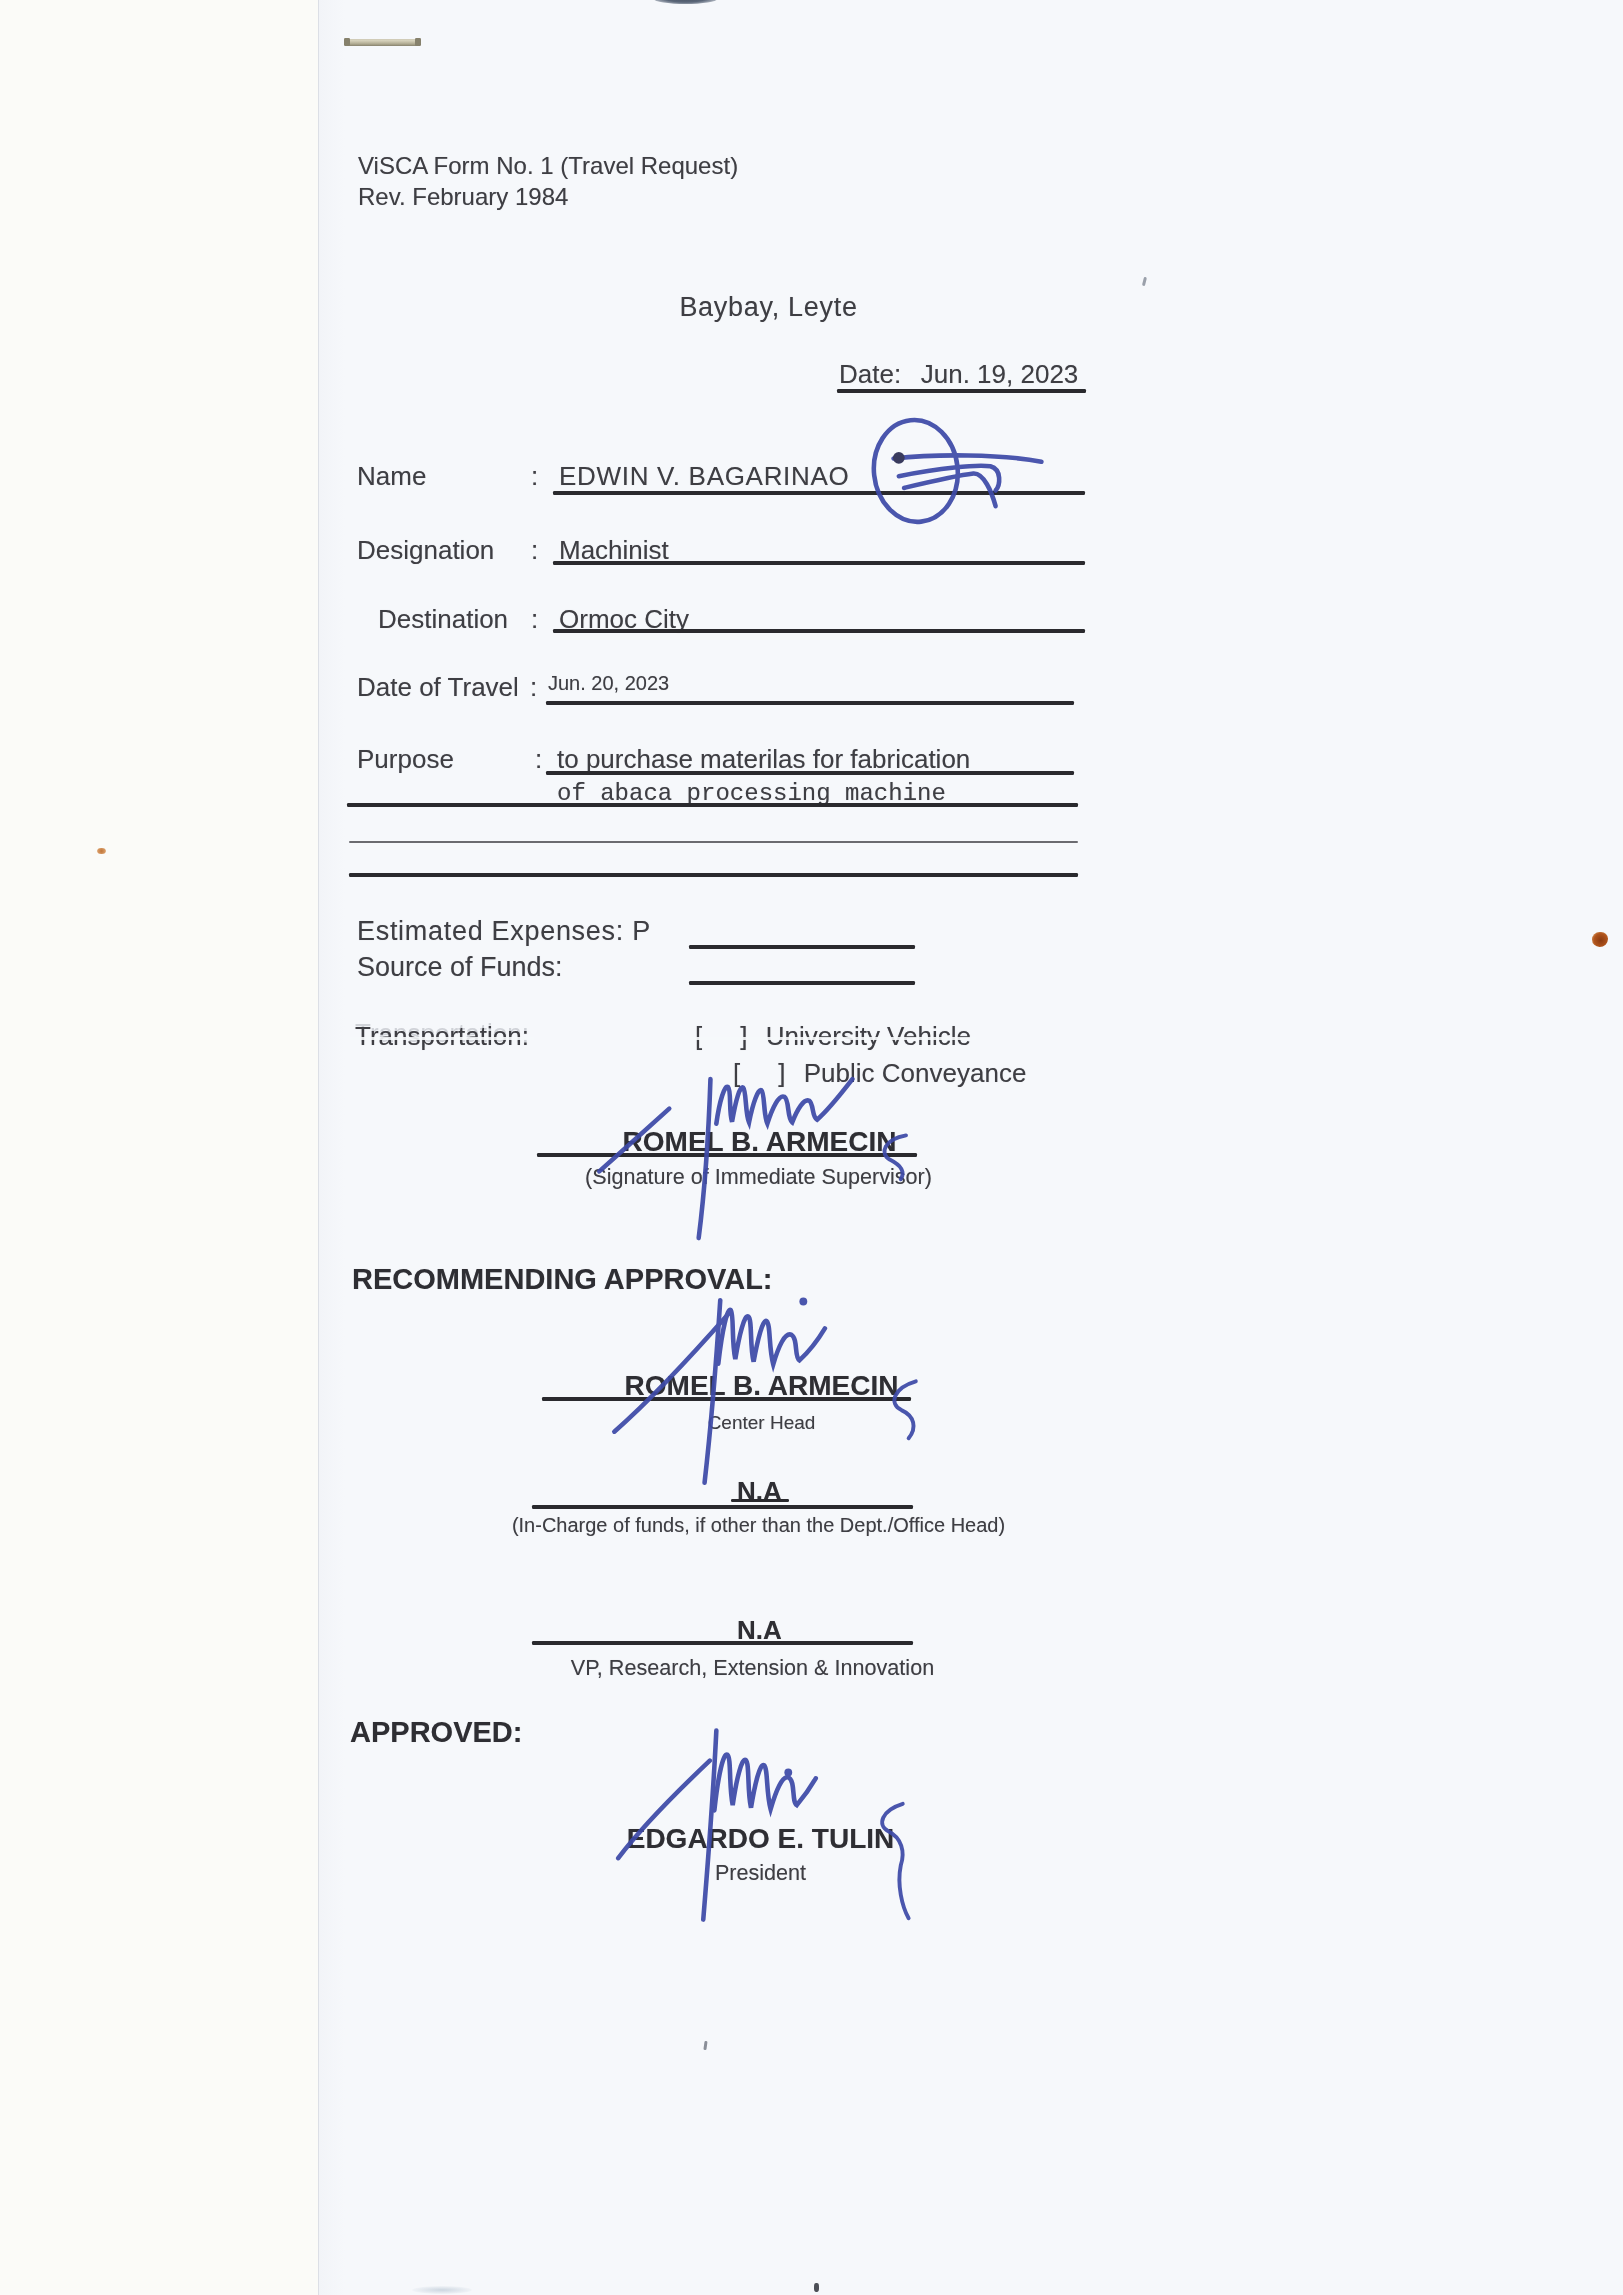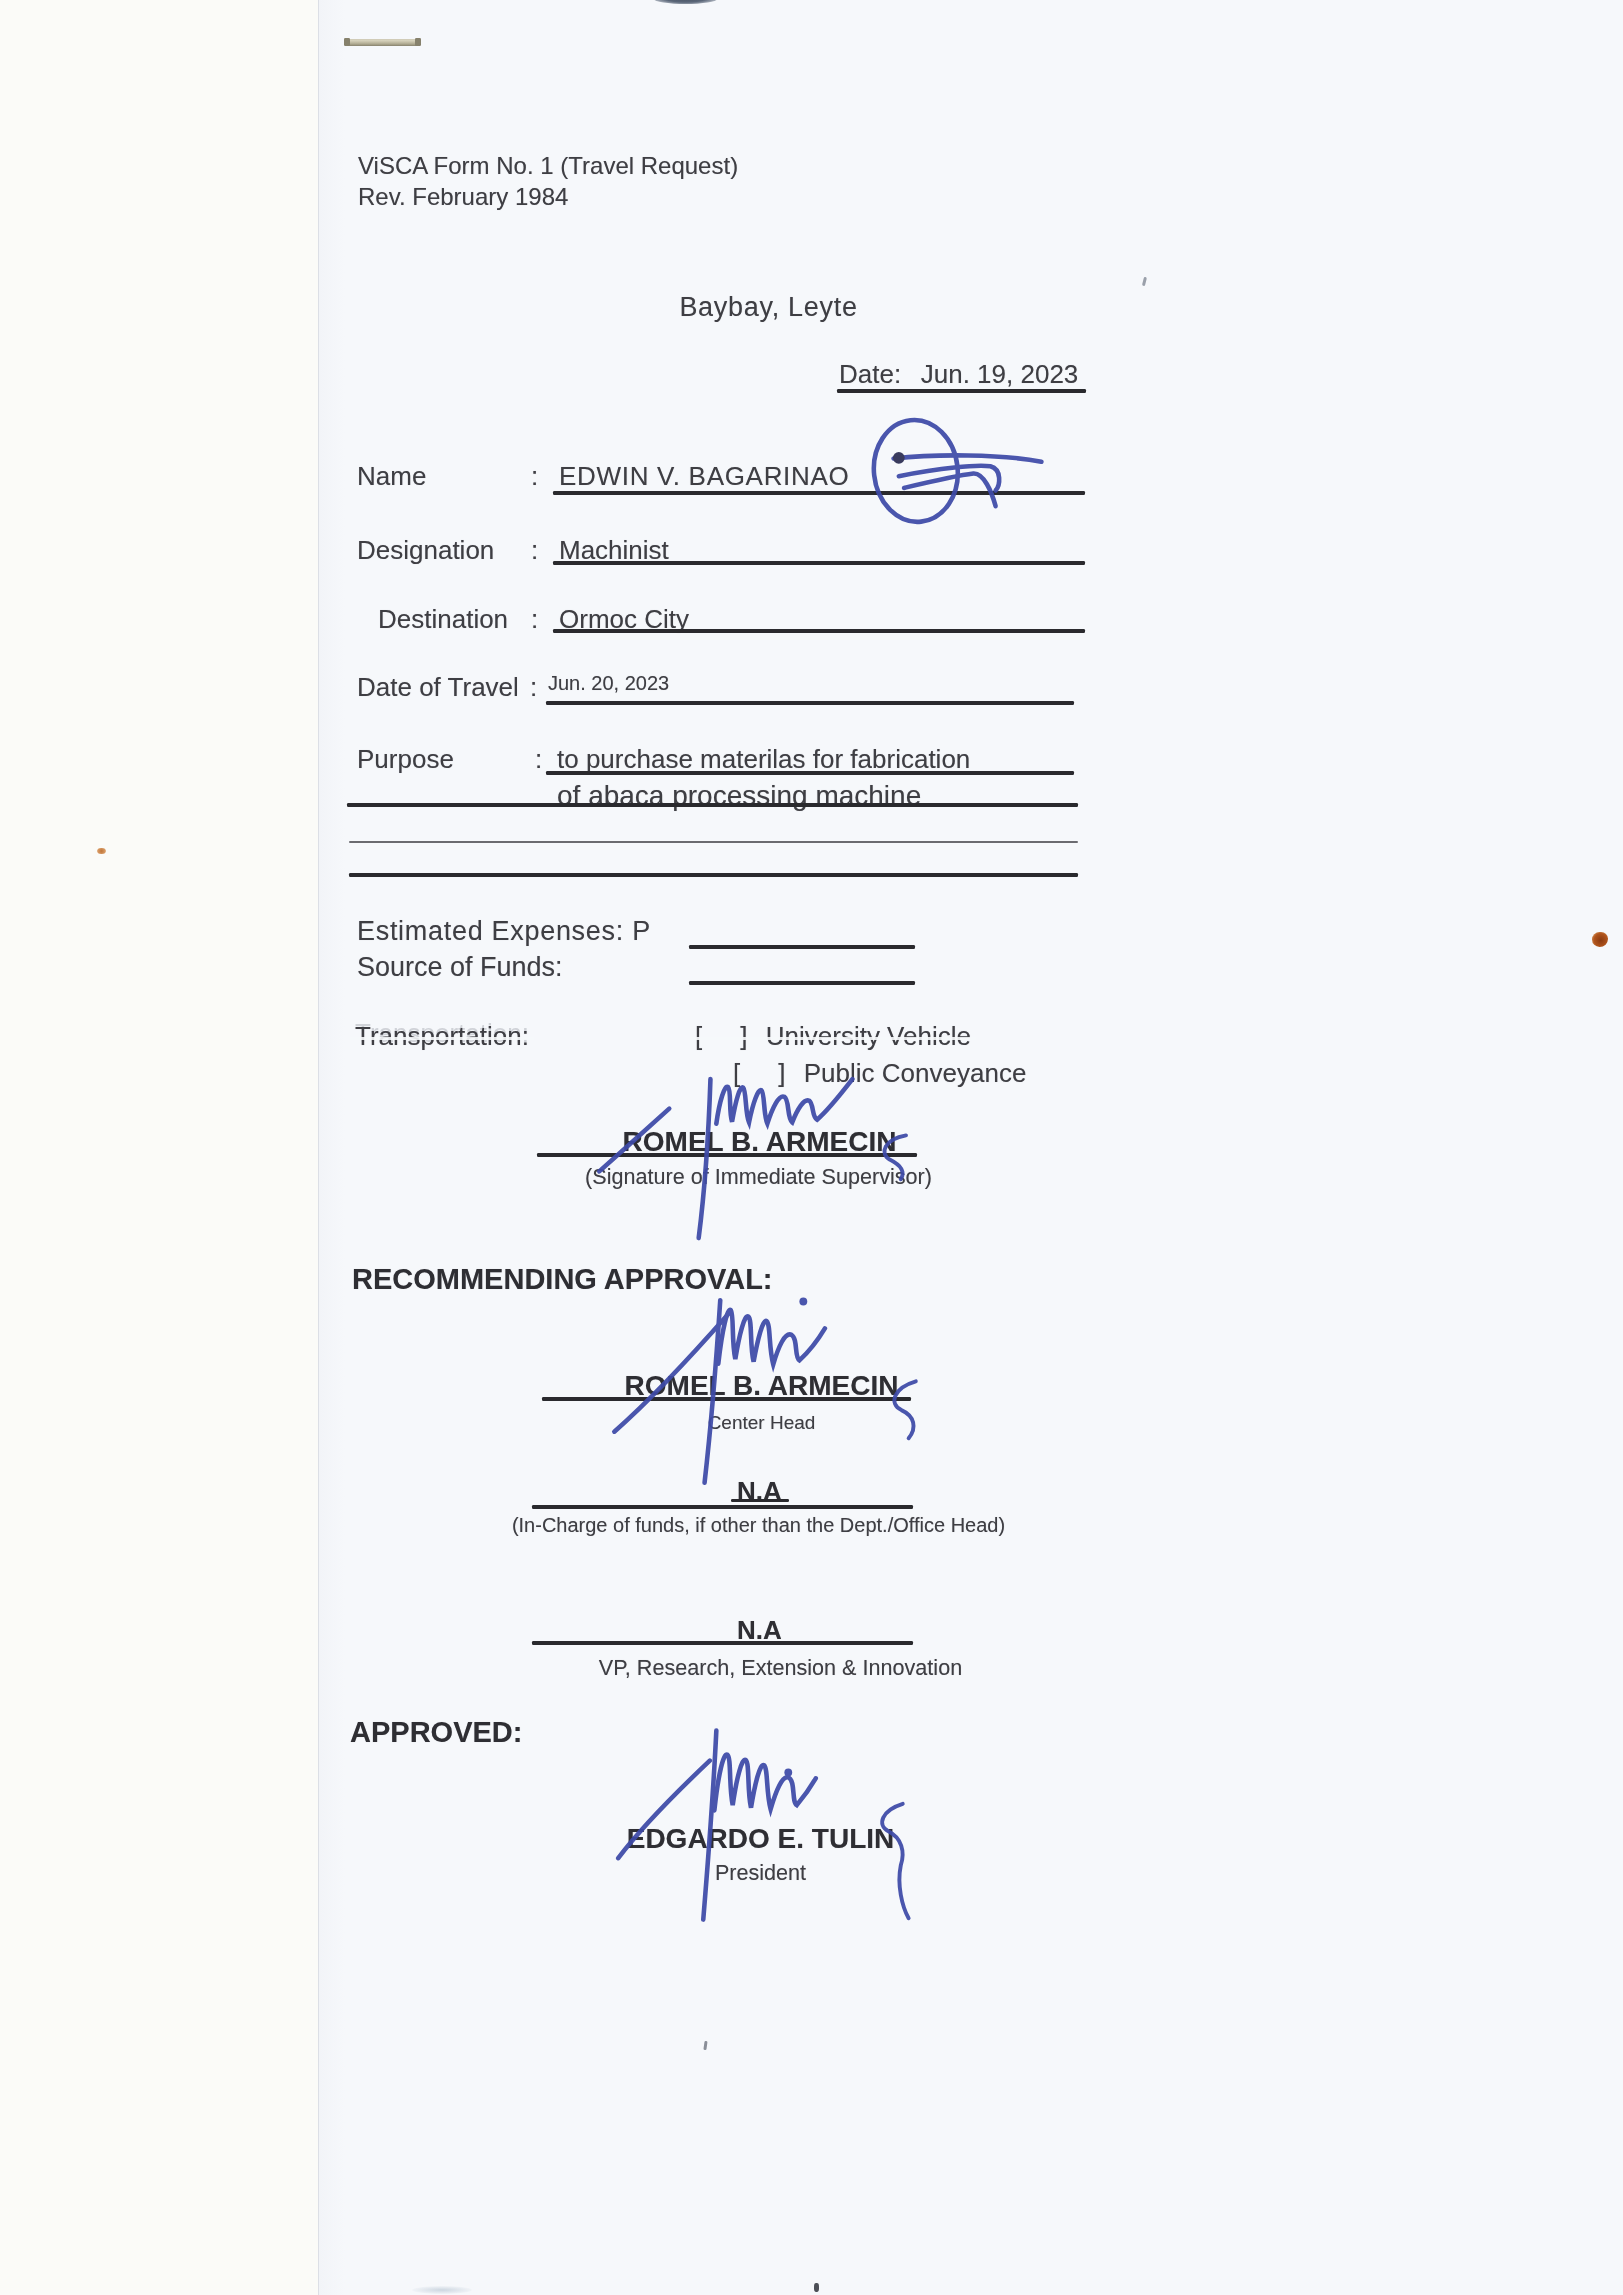--- a/index.html
+++ b/index.html
@@ -107,21 +107,21 @@
 
   <div class="t" style="left:357px;top:672px;font-size:26px;">Date of Travel</div>
   <div class="t" style="left:530px;top:672px;font-size:26px;">:</div>
   <div class="t" style="left:548px;top:672px;font-size:20px;">Jun. 20, 2023</div>
   <div class="rule" style="left:546px;top:701px;width:528px;height:3.9px;"></div>
 
   <div class="t" style="left:357px;top:744px;font-size:26px;">Purpose</div>
   <div class="t" style="left:535px;top:744px;font-size:26px;">:</div>
   <div class="t" style="left:557px;top:744px;font-size:26px;">to purchase materilas for fabrication</div>
   <div class="rule" style="left:546px;top:771px;width:528px;height:3.9px;"></div>
-  <div class="t" style="left:557px;top:780px;font-size:28px;">of abaca processing machine</div>
+  <div class="t" style="left:557px;top:780px;font-size:24px;font-family:Liberation Mono, monospace;">of abaca processing machine</div>
   <div class="rule" style="left:347px;top:803px;width:731px;height:3.9px;"></div>
   <div class="rule-thin" style="left:349px;top:841px;width:729px;height:2px;"></div>
   <div class="rule" style="left:349px;top:873px;width:729px;height:3.9px;"></div>
 
   <div class="t" style="left:357px;top:916px;font-size:27px;letter-spacing:0.7px;">Estimated Expenses: P</div>
   <div class="rule" style="left:689px;top:945px;width:226px;height:3.9px;"></div>
   <div class="t" style="left:357px;top:952px;font-size:27px;">Source of Funds:</div>
   <div class="rule" style="left:689px;top:981px;width:226px;height:3.9px;"></div>
 
   <div class="t ghost-cut ghost-double" style="left:355px;top:1021px;font-size:26px;">Transportation:</div>
@@ -142,21 +142,21 @@
   <div class="rule" style="left:542px;top:1397px;width:369px;height:3.9px;"></div>
   <div class="t center" style="left:565px;top:1412px;width:393px;font-size:19px;">Center Head</div>
 
   <div class="t bold" style="left:737px;top:1476px;font-size:26px;">N.A</div>
   <div class="rule" style="left:731px;top:1499px;width:58px;height:3.3px;"></div>
   <div class="rule" style="left:532px;top:1505px;width:381px;height:3.9px;"></div>
   <div class="t center" style="left:497px;top:1514px;width:523px;font-size:20px;">(In-Charge of funds, if other than the Dept./Office Head)</div>
 
   <div class="t bold" style="left:737px;top:1615px;font-size:26px;">N.A</div>
   <div class="rule" style="left:532px;top:1641px;width:381px;height:3.9px;"></div>
-  <div class="t center" style="left:584px;top:1655px;width:393px;font-size:21.6px;">VP, Research, Extension &amp; Innovation</div>
+  <div class="t center" style="left:556px;top:1655px;width:393px;font-size:21.6px;">VP, Research, Extension &amp; Innovation</div>
 
   <div class="t bold" style="left:350px;top:1716px;font-size:29px;">APPROVED:</div>
   <div class="t bold center" style="left:564px;top:1823px;width:393px;font-size:28px;">EDGARDO E. TULIN</div>
   <div class="t center" style="left:564px;top:1860px;width:393px;font-size:21.6px;">President</div>
 
   <svg class="ink-svg" width="1623" height="2295" viewBox="0 0 2481 3509">
     <g stroke="#3e4aa8" stroke-width="7" fill="none" stroke-linecap="round" opacity="0.93">
       <ellipse cx="1400" cy="720" rx="64" ry="78" transform="rotate(-6 1400 720)"></ellipse>
       <path d="M 1366,701 C 1430,694 1530,694 1592,706"></path>
       <path d="M 1374,728 C 1436,716 1492,710 1514,713 C 1532,718 1529,742 1522,750"></path>

